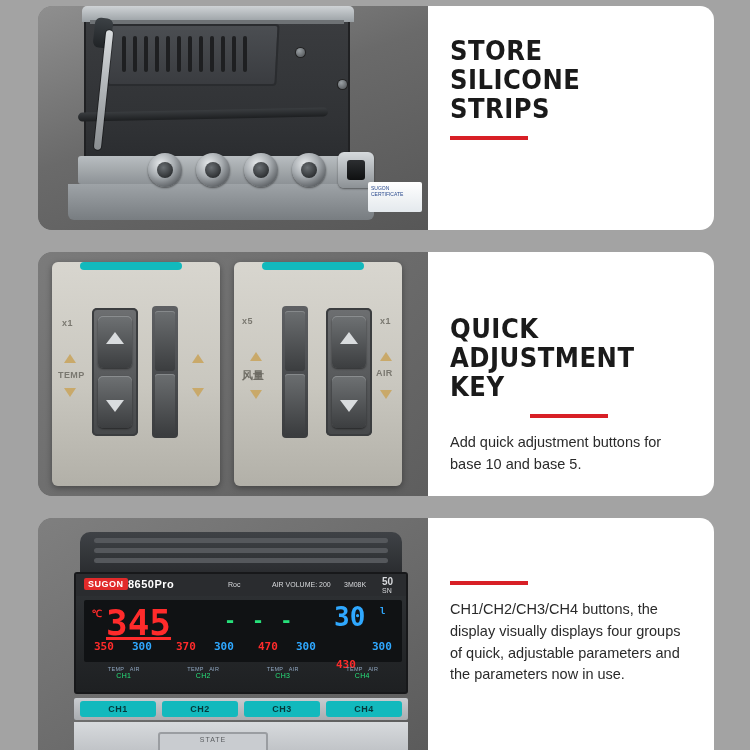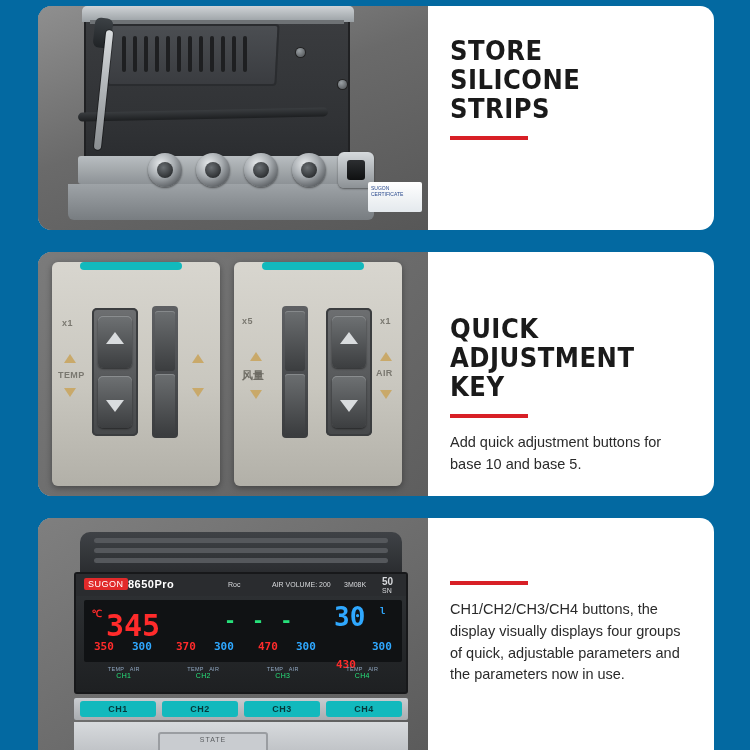--- a/index.html
+++ b/index.html
@@ -5,21 +5,21 @@
   * { box-sizing: border-box; margin: 0; padding: 0; }
   html, body {
     width: 750px; height: 750px;
     background: #2f2f2f;
     font-family: "Liberation Sans", sans-serif;
     overflow: hidden;
   }
   .page {
     position: relative;
     width: 750px; height: 750px;
-    background: #0369a1;
+    background: #a3a3a3;
   }
 
   
   .card {
     position: absolute;
     background: #ffffff;
     border-radius: 14px;
     overflow: hidden;
     display: flex;
   }
@@ -97,21 +97,21 @@
             background:linear-gradient(180deg,#3c4145,#202326); transform: rotate(6deg); }
   .p1-strip { position:absolute; left:40px; top:104px; width:250px; height:9px; border-radius:5px;
             background:linear-gradient(180deg,#3a3d40,#1d1f21); transform: rotate(-1.2deg); }
   .p1-label { position:absolute; left:330px; top:176px; width:54px; height:30px;
             background:linear-gradient(180deg,#ffffff,#e4e9ed); border-radius:2px; font-size:5px; color:#2b4b8f;
             padding:3px; line-height:1.25; overflow:hidden; }
 
   
   #card2 { left: 38px; top: 252px; width: 676px; height: 244px; }
   #card2 .photo { width: 390px; height: 244px; font-weight: bold; }
-  #card2 .text { padding-top: 62px; }
+  #card2 .text { padding-top: 62px; align-items: center; }
 
   .p2-bg { position:absolute; inset:0; background:linear-gradient(140deg,#7b7b7b,#5e5e5e); }
   .p2-panel { position:absolute; top:10px; width:168px; height:224px; border-radius:6px;
       background:linear-gradient(180deg,#d8d6cf 0%, #c9c7bf 55%, #b2b0a8 100%); box-shadow: 0 2px 6px rgba(0,0,0,.35); }
   .p2-panel.left { left:14px; }
   .p2-panel.right { left:196px; }
   .p2-teal { position:absolute; top:0; left:28px; width:102px; height:8px; background:#12b9bd; border-radius:4px; }
   .p2-keygrp { position:absolute; top:46px; width:46px; height:128px; border-radius:5px;
       background:linear-gradient(180deg,#6d6f71,#46484a); box-shadow: inset 0 0 0 2px #3b3d3f; }
   .p2-key { position:absolute; left:6px; width:34px; height:52px; border-radius:5px;
@@ -138,21 +138,21 @@
   #card3 .text { padding-top: 50px; }
 
   .p3-bg { position:absolute; inset:0; background:linear-gradient(150deg,#7f7f7f,#5a5a5a); }
   .p3-top { position:absolute; left:42px; top:14px; width:322px; height:42px; border-radius:10px 10px 0 0;
       background:linear-gradient(180deg,#3f4246,#2a2c2f); }
   .p3-ridge { position:absolute; top:6px; height:5px; border-radius:3px; background:#55585c; }
   .p3-face { position:absolute; left:36px; top:54px; width:334px; height:122px;
       background:linear-gradient(180deg,#303336 0%, #1e2022 100%); border:2px solid #17181a; border-radius:3px; }
   .p3-brandbar { position:absolute; left:0; top:0; width:100%; height:22px; background:#2a2c2f; }
   .p3-sugon { position:absolute; left:8px; top:4px; background:#e12a2a; color:#fff; font-size:9px;
-      font-weight:normal; padding:1px 4px; border-radius:2px; letter-spacing:.5px; }
+      font-weight:bold; padding:1px 4px; border-radius:2px; letter-spacing:.5px; }
   .p3-model { position:absolute; left:52px; top:4px; color:#fff; font-size:11px; font-weight:bold; letter-spacing:.5px;}
   .p3-small { position:absolute; color:#d8dadd; font-size:7px; }
   .p3-disp { position:absolute; left:8px; top:26px; width:318px; height:62px; background:#101214; border-radius:2px; }
   .p3-red { color:#ff2b2b; font-family:"DejaVu Sans Mono", monospace; font-weight:bold; }
   .p3-green { color:#27e07a; font-family:"DejaVu Sans Mono", monospace; font-weight:bold; }
   .p3-blue { color:#2fa8ff; font-family:"DejaVu Sans Mono", monospace; font-weight:bold; }
   .p3-chrow { position:absolute; left:8px; top:92px; width:318px; height:24px; display:flex; }
   .p3-chcell { flex:1; text-align:center; }
   .p3-chlabel { font-size:5.5px; color:#8fa6c0; letter-spacing:.3px; }
   .p3-btnrow { position:absolute; left:36px; top:180px; width:334px; height:22px; display:flex; gap:6px;
@@ -293,21 +293,21 @@
           <span class="p3-model">8650Pro</span>
           <span class="p3-small" style="left:152px; top:7px;">Roc</span>
           <span class="p3-small" style="left:196px; top:7px;">AIR VOLUME: 200</span>
           <span class="p3-small" style="left:268px; top:7px;">3M08K</span>
           <span class="p3-small" style="left:306px; top:2px; font-size:10px; font-weight:bold;">50</span>
           <span class="p3-small" style="left:306px; top:13px;">SN</span>
         </div>
 
         <div class="p3-disp">
           <span class="p3-red" style="position:absolute; left:8px; top:6px; font-size:10px;">℃</span>
-          <span class="p3-red" style="position:absolute; left:22px; top:8px; font-size:30px;">345</span>
+          <span class="p3-red" style="position:absolute; left:22px; top:2px; font-size:36px;text-decoration:underline;">345</span>
           <span class="p3-green" style="position:absolute; left:140px; top:8px; font-size:20px; letter-spacing:2px;">- - -</span>
           <span class="p3-blue" style="position:absolute; left:250px; top:2px; font-size:26px;">30</span>
           <span class="p3-blue" style="position:absolute; left:296px; top:6px; font-size:9px;">l</span>
 
           <span class="p3-red" style="position:absolute; left:10px;  top:40px; font-size:11px;">350</span>
           <span class="p3-blue" style="position:absolute; left:48px;  top:40px; font-size:11px;">300</span>
           <span class="p3-red" style="position:absolute; left:92px;  top:40px; font-size:11px;">370</span>
           <span class="p3-blue" style="position:absolute; left:130px; top:40px; font-size:11px;">300</span>
           <span class="p3-red" style="position:absolute; left:174px; top:40px; font-size:11px;">470</span>
           <span class="p3-blue" style="position:absolute; left:212px; top:40px; font-size:11px;">300</span>

